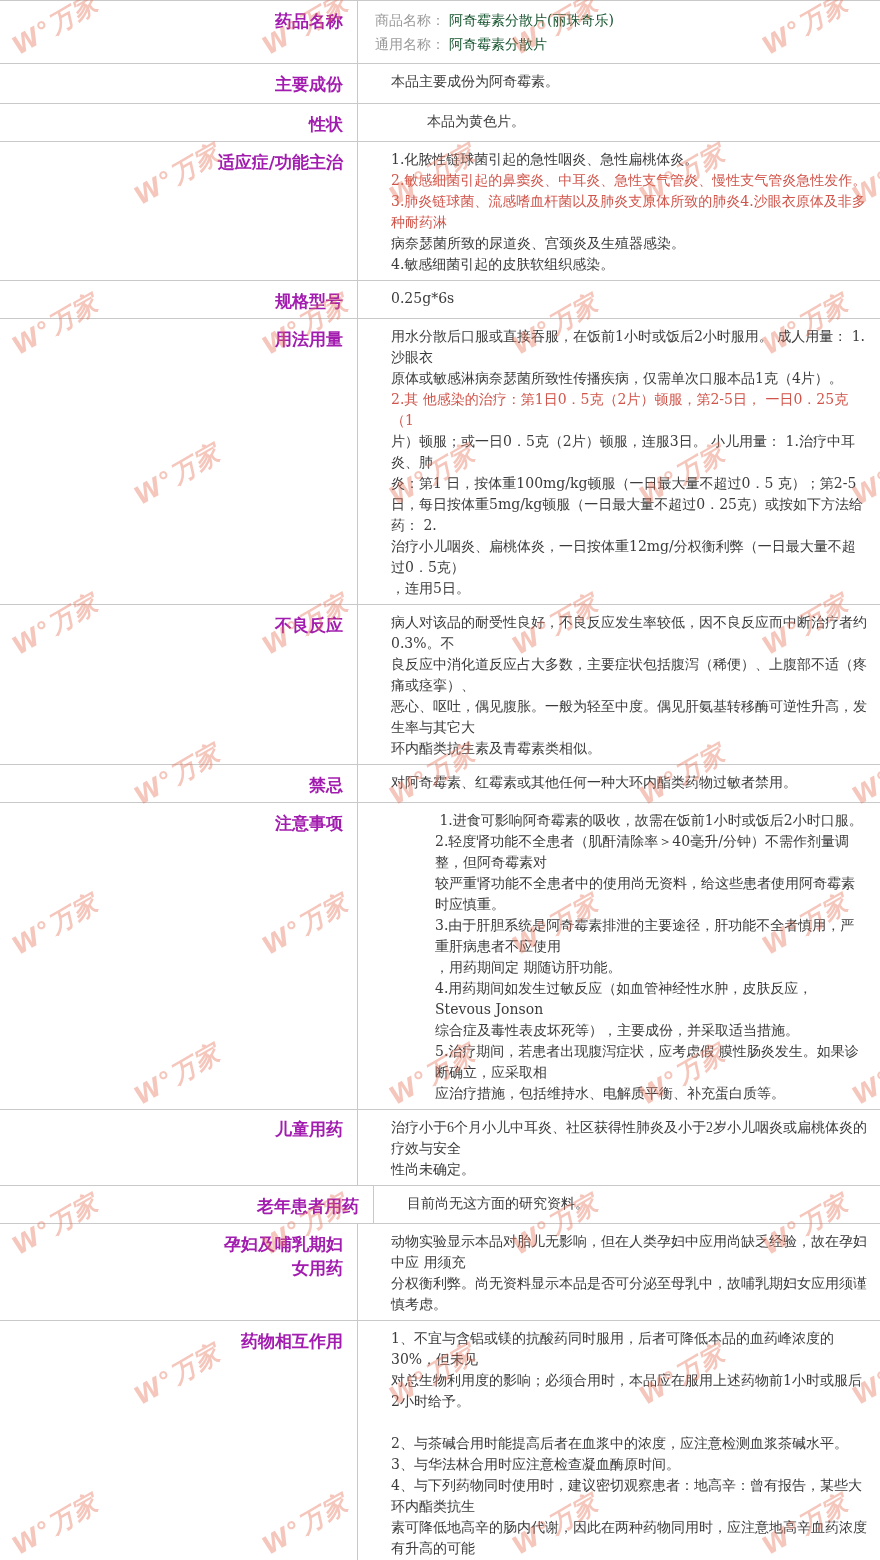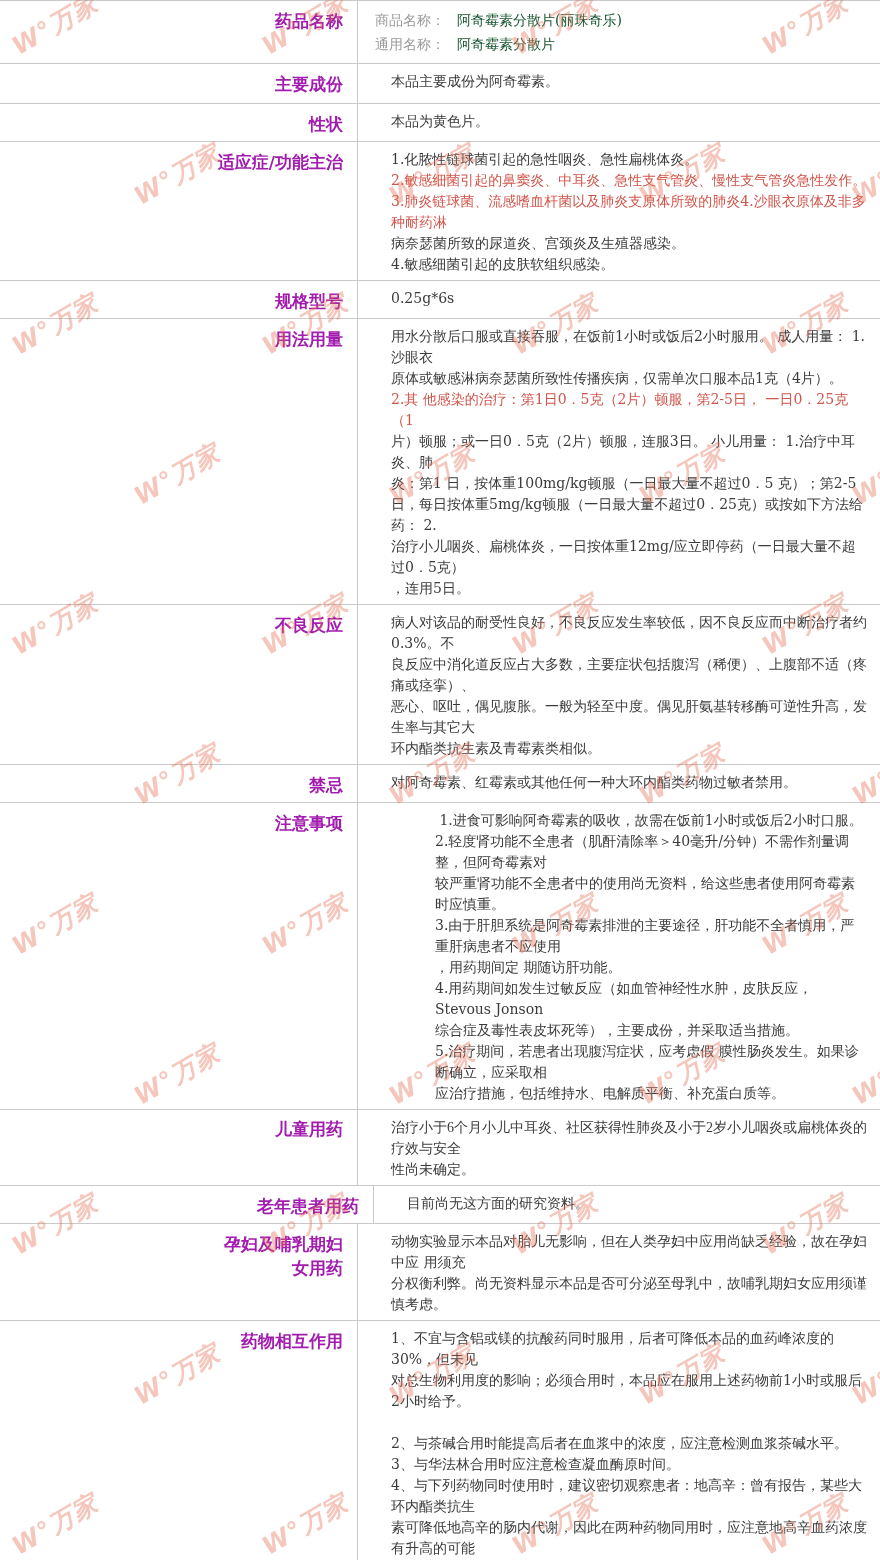--- a/index.html
+++ b/index.html
@@ -27,21 +27,21 @@
     flex:1;
     padding:7px 12px 5px 33px;
     font-size:14px;
     line-height:21px;
     color:#3b3b3b;
   }
   .cell.content.kv{padding-left:17px;}
   .content-line{min-height:21px;white-space:pre-wrap;}
   .content-line.red{color:#d0544a;}
   .kv-line{line-height:24px;}
-  .kv-key{color:#9a9a9a;margin-right:12px;}
+  .kv-key{color:#9a9a9a;margin-right:4px;}
   .kv-val{color:#14532d;}
   .wm-layer{position:absolute;left:0;top:0;width:880px;height:1560px;pointer-events:none;z-index:3;}
   .watermark{
     position:absolute;
     font-family:"DejaVu Sans",sans-serif;
     font-style:italic;
     font-weight:bold;
     font-size:25px;
     letter-spacing:1px;
     color:rgba(231,112,84,0.40);
@@ -60,21 +60,21 @@
           <div class="kv-line"><span class="kv-key">商品名称：</span><span class="kv-val">阿奇霉素分散片(丽珠奇乐)</span></div>
           <div class="kv-line"><span class="kv-key">通用名称：</span><span class="kv-val">阿奇霉素分散片</span></div>
         </div>
       </div>
       <div class="row" style="min-height: 40px;">
         <div class="cell label">主要成份</div>
         <div class="cell content">
           <div class="content-line">本品主要成份为阿奇霉素。</div>
         </div>
       </div>
-      <div class="row" style="min-height: 30px;">
+      <div class="row" style="min-height: 30px; gap: 36px;">
         <div class="cell label">性状</div>
         <div class="cell content">
           <div class="content-line">本品为黄色片。</div>
         </div>
       </div>
       <div class="row" style="min-height: 105px;">
         <div class="cell label">适应症/功能主治</div>
         <div class="cell content">
           <div class="content-line">1.化脓性链球菌引起的急性咽炎、急性扁桃体炎。</div>
           <div class="content-line red">2.敏感细菌引起的鼻窦炎、中耳炎、急性支气管炎、慢性支气管炎急性发作。</div>
@@ -91,21 +91,21 @@
       </div>
       <div class="row" style="min-height: 167px;">
         <div class="cell label">用法用量</div>
         <div class="cell content">
           <div class="content-line">用水分散后口服或直接吞服，在饭前1小时或饭后2小时服用。 成人用量： 1.沙眼衣</div>
           <div class="content-line">原体或敏感淋病奈瑟菌所致性传播疾病，仅需单次口服本品1克（4片）。</div>
           <div class="content-line red">2.其 他感染的治疗：第1日0．5克（2片）顿服，第2-5日， 一日0．25克（1</div>
           <div class="content-line">片）顿服；或一日0．5克（2片）顿服，连服3日。 小儿用量： 1.治疗中耳炎、肺</div>
           <div class="content-line">炎：第1 日，按体重100mg/kg顿服（一日最大量不超过0．5 克）；第2-5</div>
           <div class="content-line">日，每日按体重5mg/kg顿服（一日最大量不超过0．25克）或按如下方法给药： 2.</div>
-          <div class="content-line">治疗小儿咽炎、扁桃体炎，一日按体重12mg/应立即停药（一日最大量不超过0．5克）</div>
+          <div class="content-line">治疗小儿咽炎、扁桃体炎，一日按体重12mg/分权衡利弊（一日最大量不超过0．5克）</div>
           <div class="content-line">，连用5日。</div>
         </div>
       </div>
       <div class="row" style="min-height: 100px;">
         <div class="cell label">不良反应</div>
         <div class="cell content">
           <div class="content-line">病人对该品的耐受性良好，不良反应发生率较低，因不良反应而中断治疗者约0.3%。不</div>
           <div class="content-line">良反应中消化道反应占大多数，主要症状包括腹泻（稀便）、上腹部不适（疼痛或痉挛）、</div>
           <div class="content-line">恶心、呕吐，偶见腹胀。一般为轻至中度。偶见肝氨基转移酶可逆性升高，发生率与其它大</div>
           <div class="content-line">环内酯类抗生素及青霉素类相似。</div>

